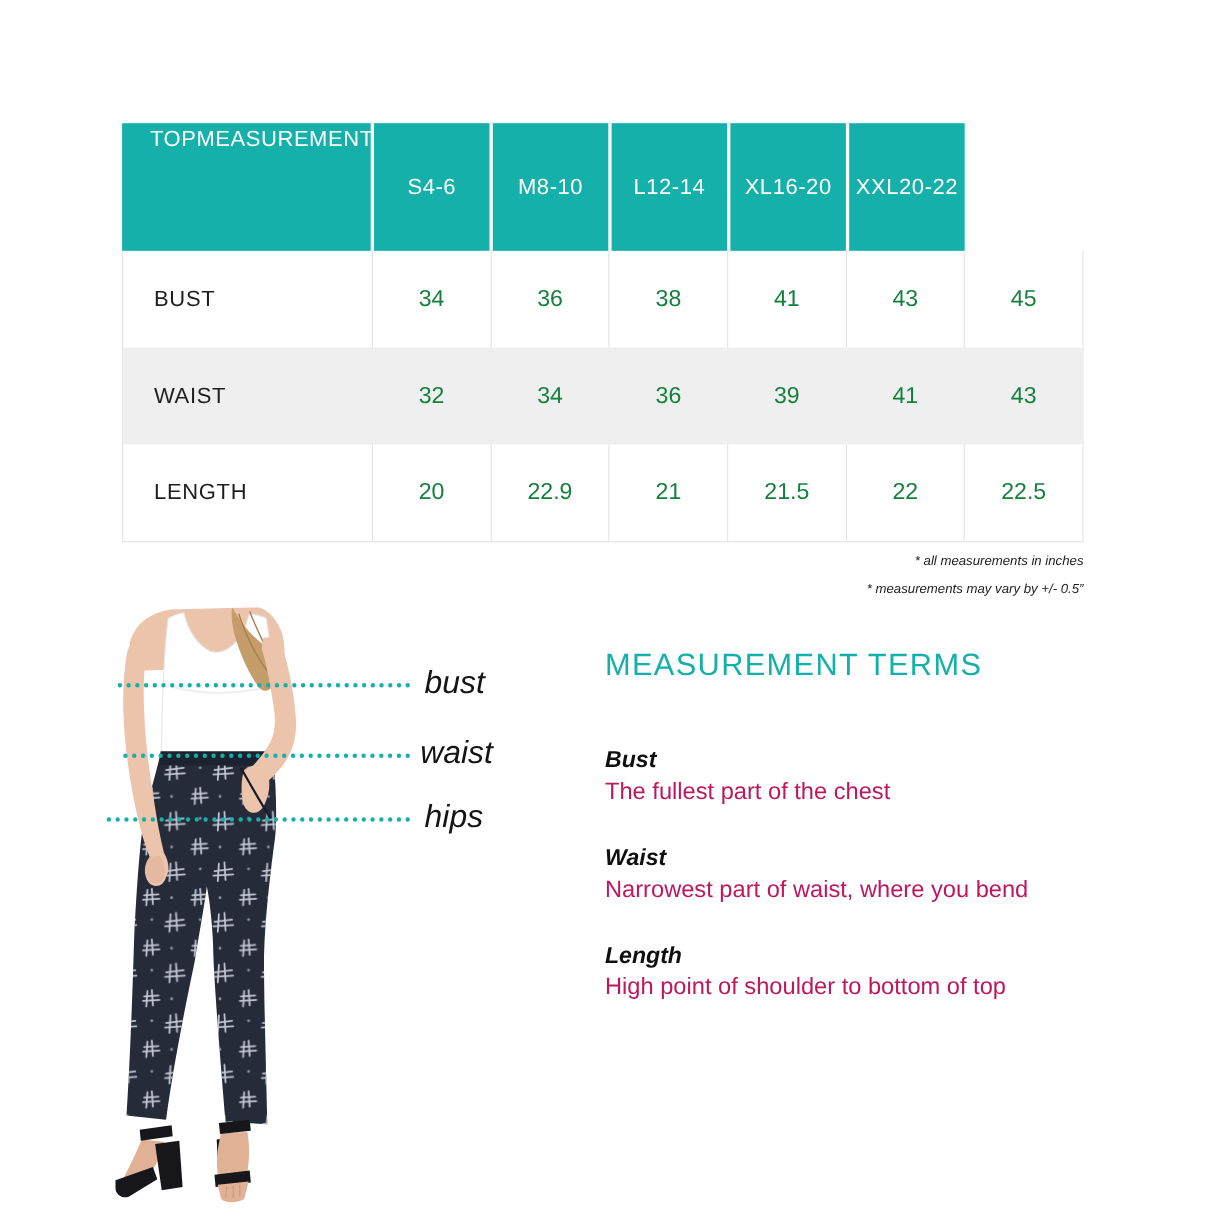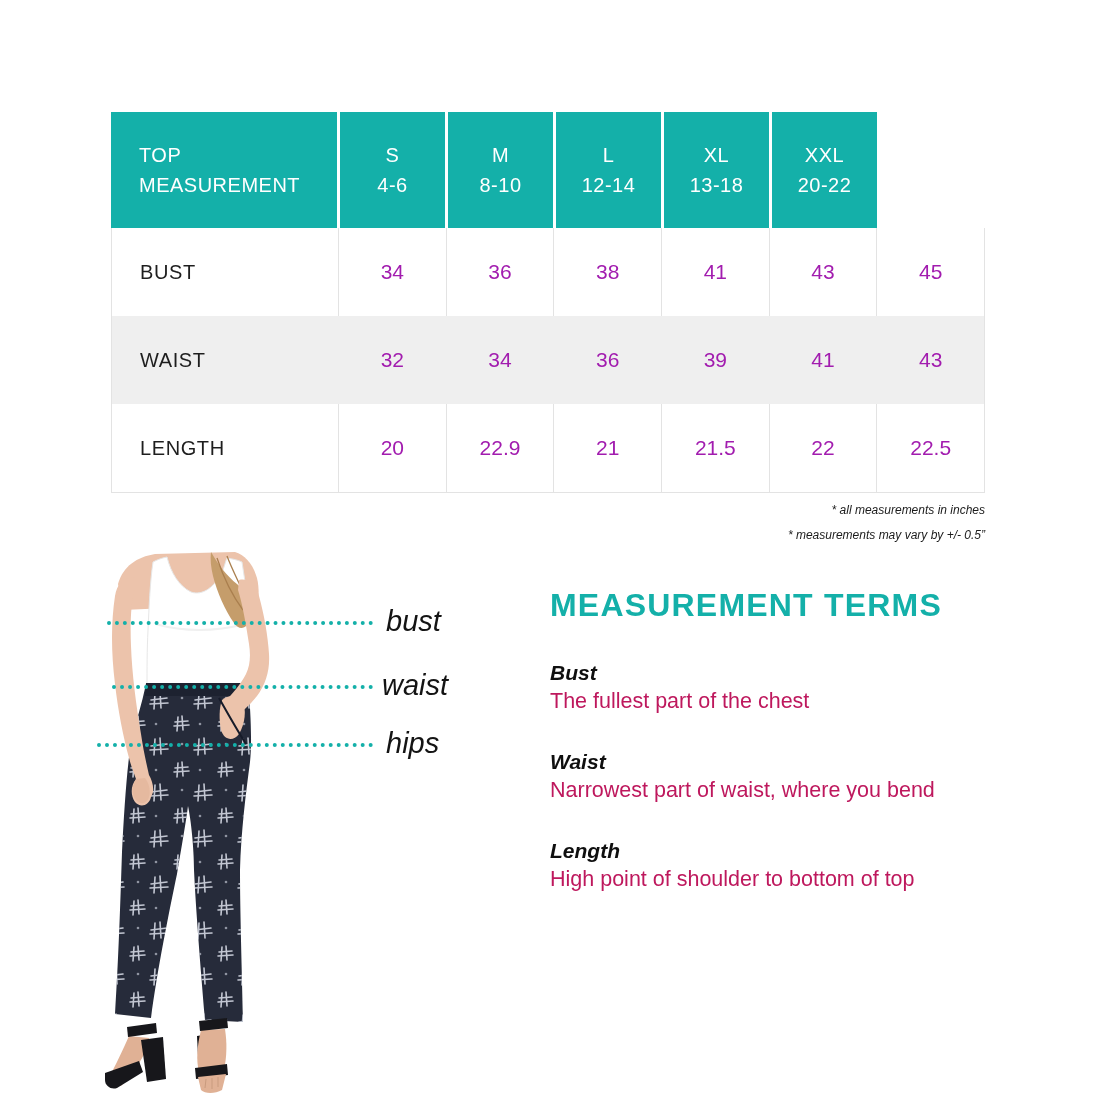--- a/index.html
+++ b/index.html
@@ -18,30 +18,30 @@
   .page{
     position:relative;width:1100px;height:1100px;background:#ffffff;
     font-family:"Liberation Sans",sans-serif;overflow:hidden;
   }
 
   
   .size-table{position:absolute;left:111px;top:112px;width:874px;}
   .thead{display:grid;grid-template-columns:226px repeat(6,1fr);column-gap:3px;background:#fff;}
   .th{
     background:var(--accent);color:#ffffff;height:116px;
-    display:flex;flex-direction:column;justify-content:center;align-items:center;
+    display:flex;flex-direction:row;justify-content:center;align-items:center;
     font-size:20px;line-height:30px;letter-spacing:.5px;
   }
   .th.label{align-items:flex-start;padding-left:28px;box-sizing:border-box;}
   .tbody{border:1px solid var(--tbl-border);border-top:none;box-sizing:border-box;background:#fff;}
   .tr{display:grid;grid-template-columns:226px repeat(6,1fr);height:88px;}
   .tr.shaded{background:var(--row-shade);}
   .td{
     display:flex;align-items:center;justify-content:center;
-    font-size:21px;color:#a21caf;border-left:1px solid var(--tbl-border);
+    font-size:21px;color:#15803d;border-left:1px solid var(--tbl-border);
   }
   .td.rowlabel{border-left:none;justify-content:flex-start;padding-left:28px;
     font-size:20px;letter-spacing:.6px;color:var(--ink);}
   .tr.shaded .td{border-left-color:transparent;}
 
   
   .notes{
     position:absolute;top:498px;right:115px;width:520px;text-align:right;
     font-style:italic;font-size:12px;line-height:25px;color:#1b1b1b;
   }
@@ -54,21 +54,21 @@
   .mline.waist{left:9px;top:133px;width:261px;}
   .mline.hips{left:-6px;top:191px;width:276px;}
   .mlabel{position:absolute;font-style:italic;font-size:29px;color:#141414;line-height:34px;}
   .mlabel.bust{left:283px;top:52px;}
   .mlabel.waist{left:279px;top:116px;}
   .mlabel.hips{left:283px;top:174px;}
 
   
   .terms{position:absolute;left:550px;top:590px;width:480px;}
   .terms-title{
-    margin:0 0 38px 0;font-size:32px;font-weight:700;letter-spacing:1.2px;
+    margin:0 0 56px 0;font-size:28px;font-weight:400;letter-spacing:1.2px;
     color:var(--accent);line-height:30px;
   }
   .term-item{margin-bottom:31px;}
   .term-name{font-weight:bold;font-style:italic;font-size:21px;line-height:29px;color:#0f0f0f;}
   .term-def{font-size:21.5px;line-height:29px;color:#be185d;}
 </style>
 </head>
 <body>
 
 <div class="page">
@@ -86,21 +86,21 @@
       <div class="th">
         <span>M</span>
         <span>8-10</span>
       </div>
       <div class="th">
         <span>L</span>
         <span>12-14</span>
       </div>
       <div class="th">
         <span>XL</span>
-        <span>13-18</span>
+        <span>16-20</span>
       </div>
       <div class="th">
         <span>XXL</span>
         <span>20-22</span>
       </div>
     </div>
 
     <div class="tbody">
       <div class="tr">
         <div class="td rowlabel">BUST</div>

